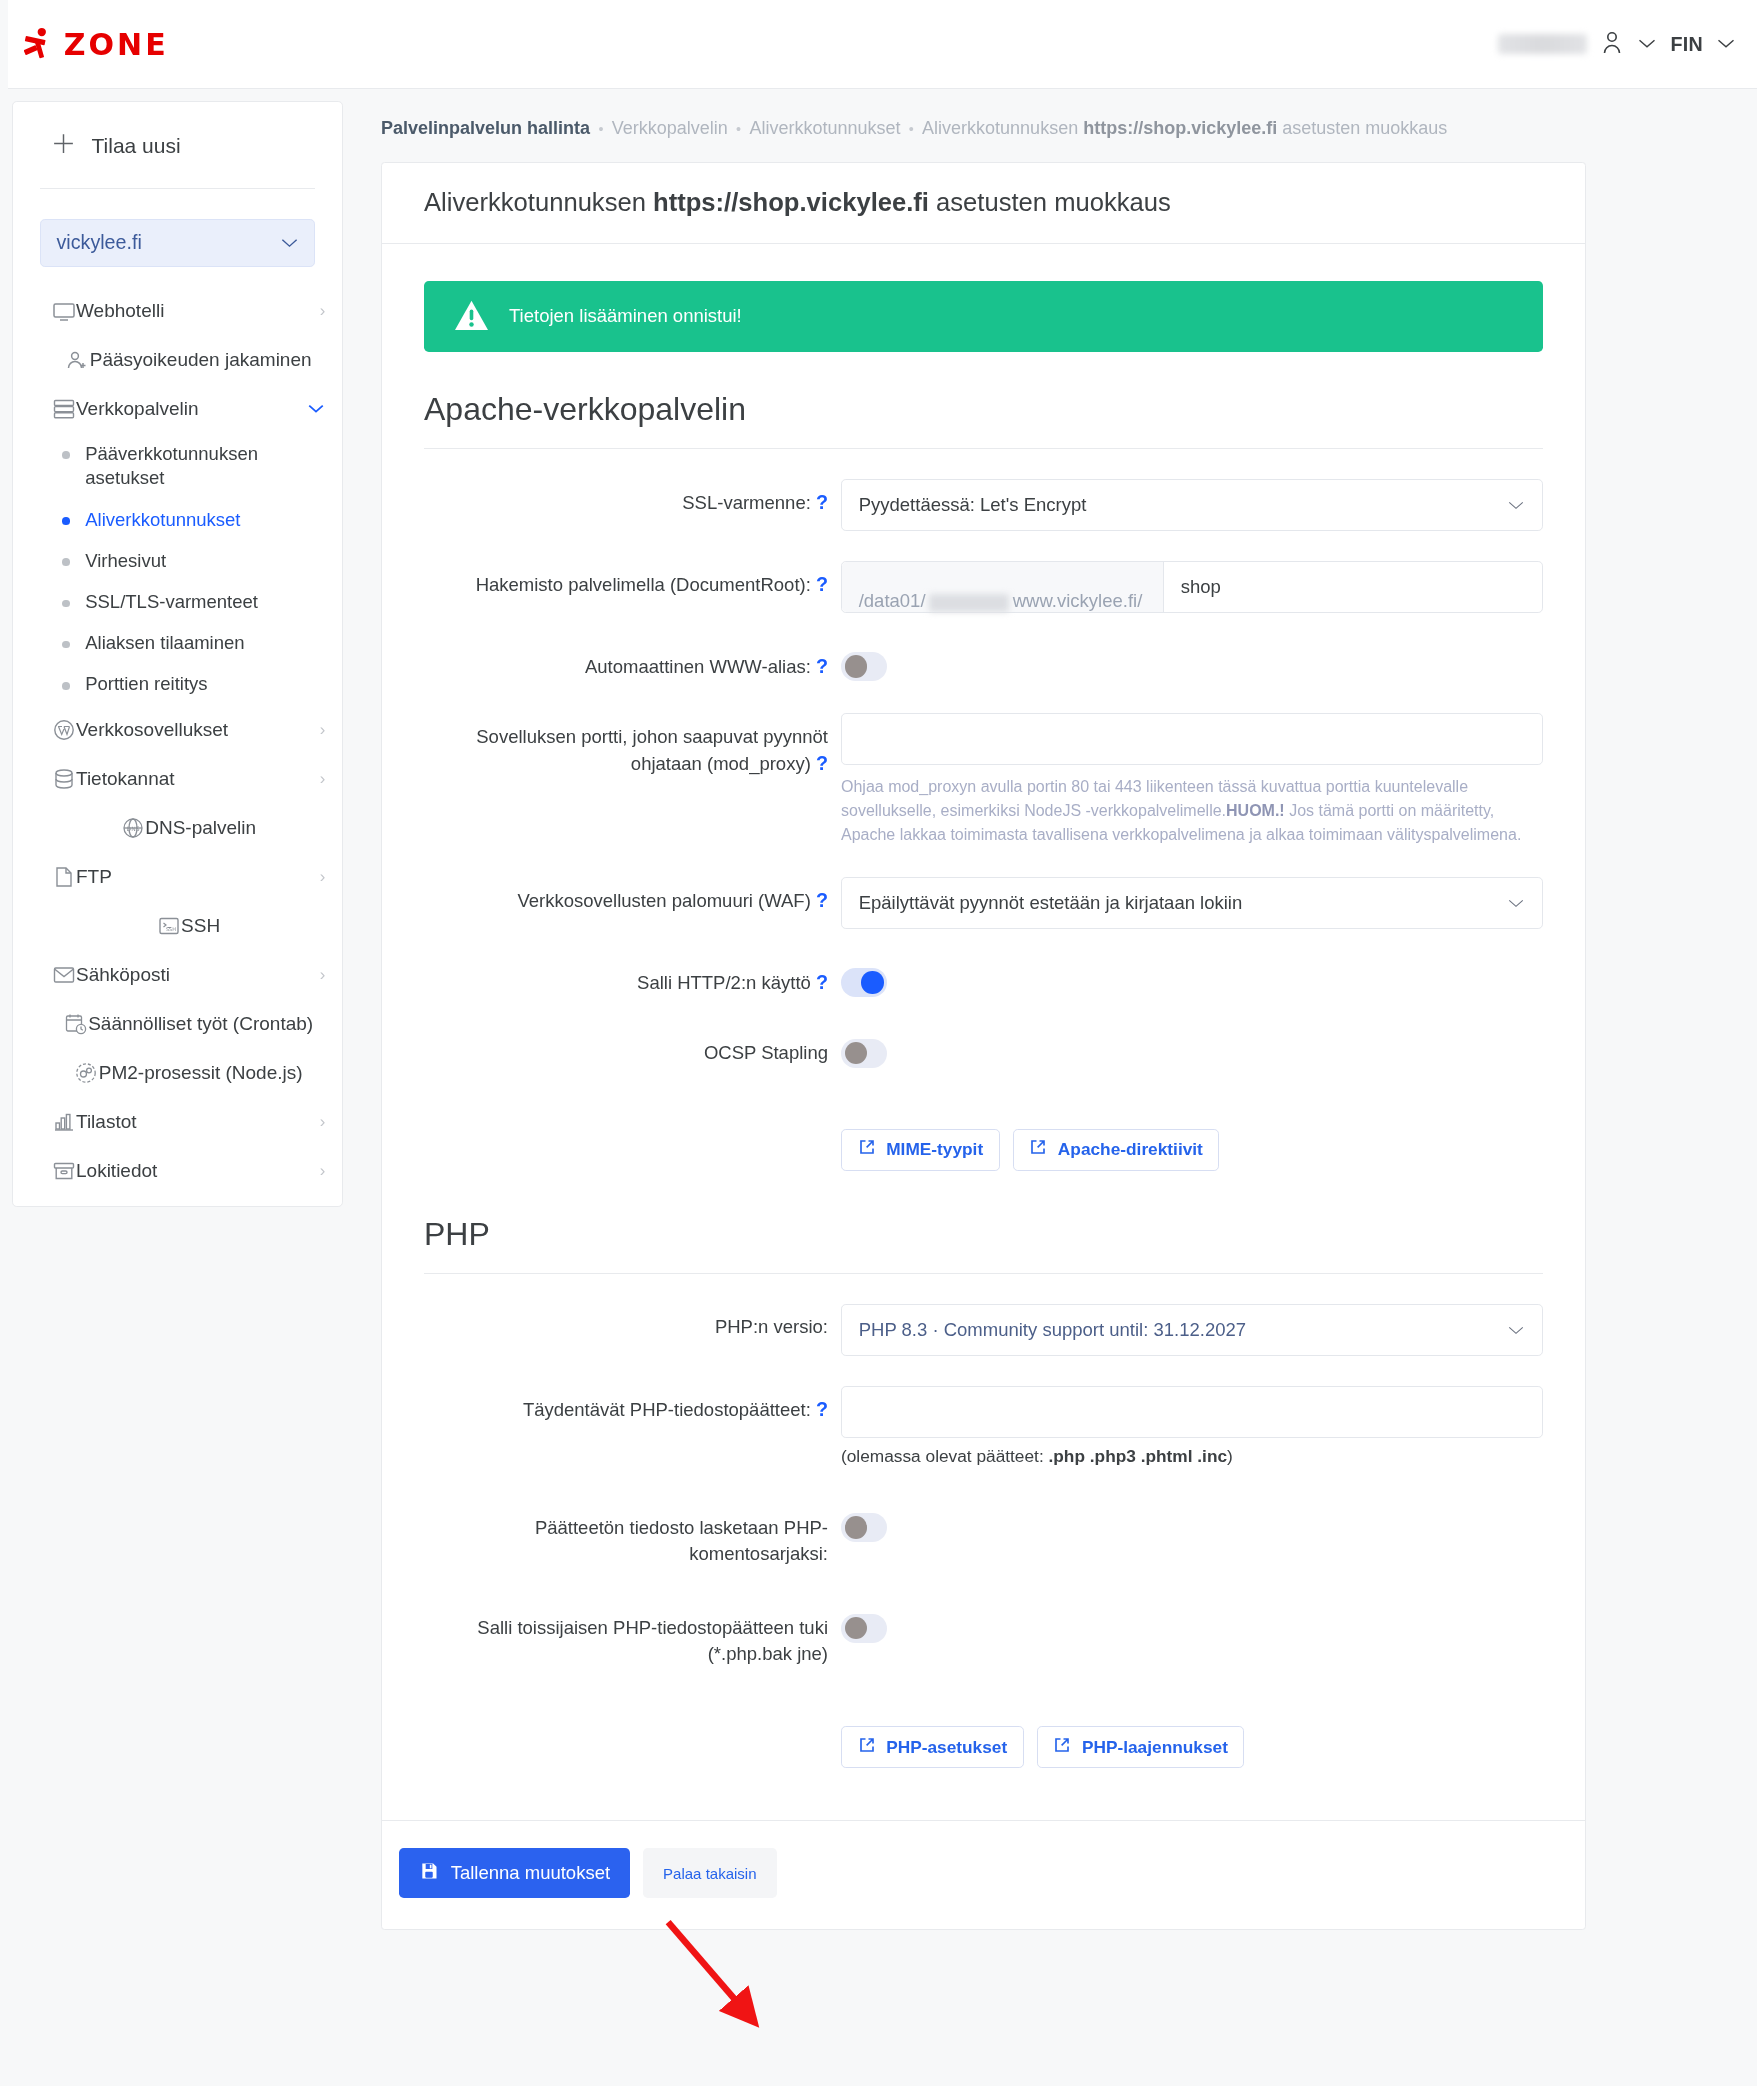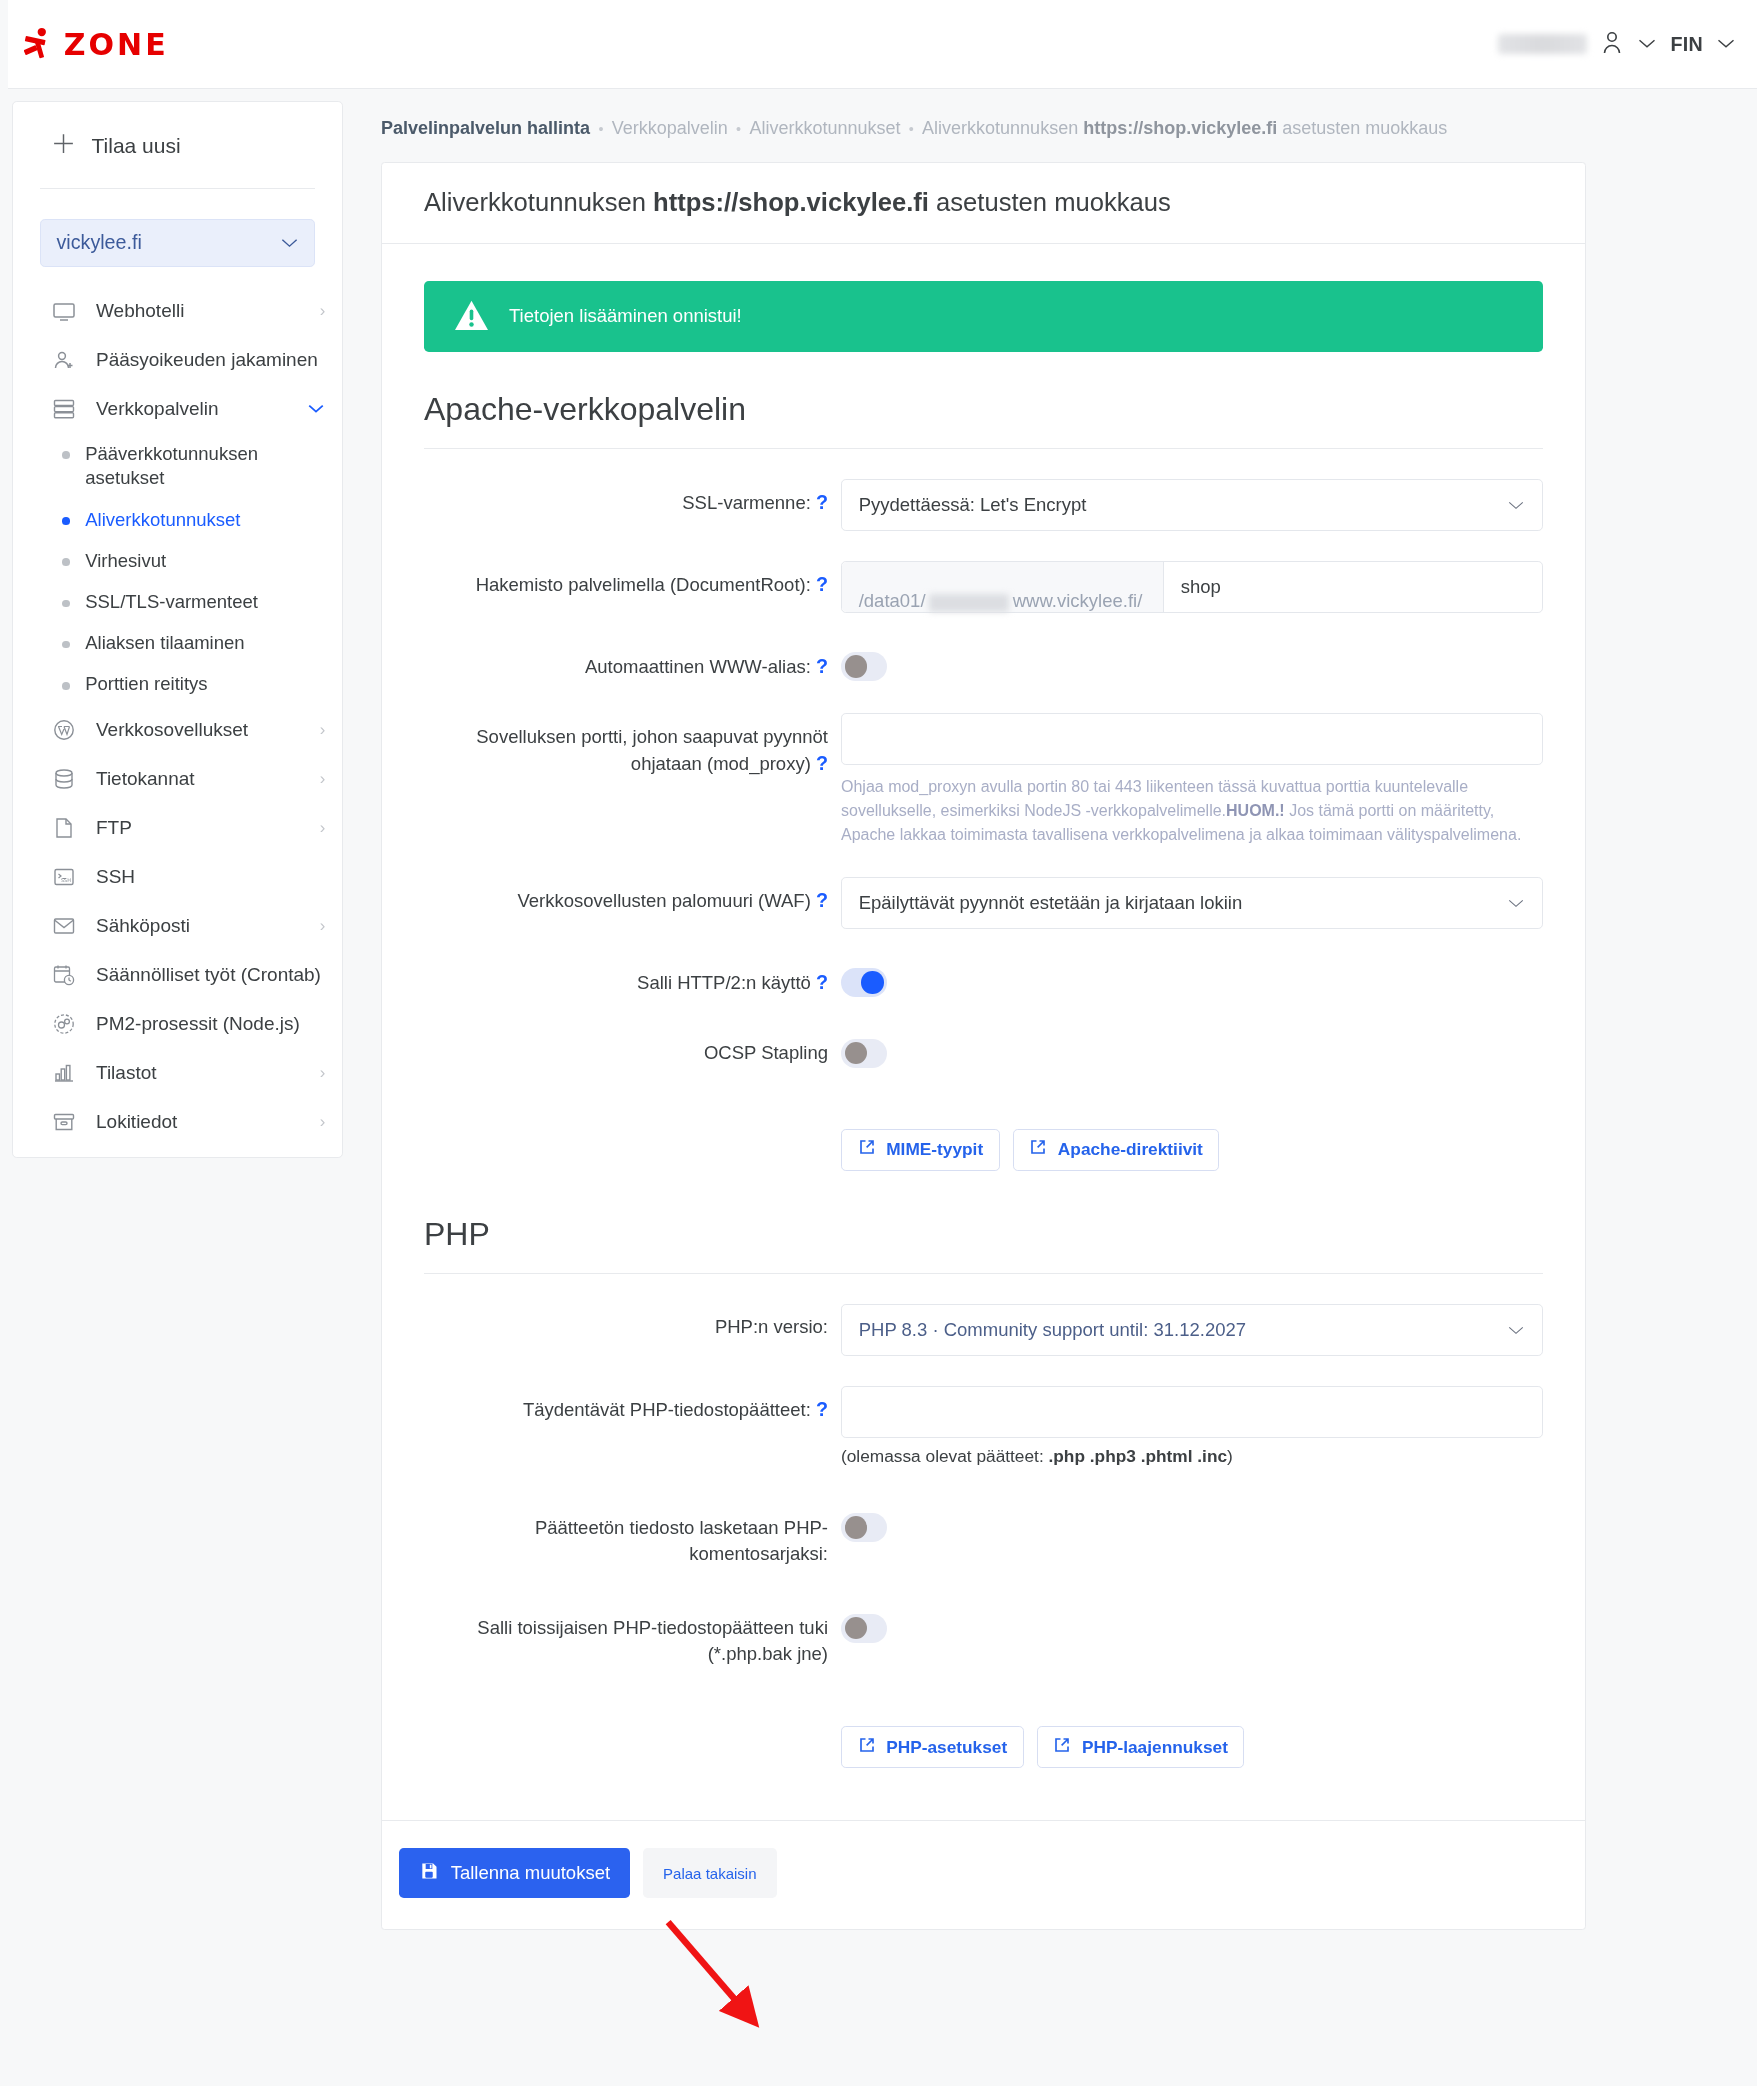--- a/index.html
+++ b/index.html
@@ -46,22 +46,22 @@
   .domain-select {
     margin: 30px 27px 0 27px; height: 48px;
     background: #eaeffb; border: 0.6px solid #dbe3f7; border-radius: 4.8px;
     display: flex; align-items: center; padding: 0 15.5px;
     font-size: 19.7px; color: #3c5a9a;
   }
   .domain-select .chev { margin-left: auto; }
 
   .nav { margin-top: 20px; }
   .nav-item {
-    display: flex; align-items: center; gap: 20px;
-    padding: 12px 16.7px 12px 38px; font-size: 19px; color: #3c4043;
+    display: flex; align-items: center; gap: 0;
+    padding: 12px 16.7px 12px 38px; font-size: 19px; color: #3c4043; justify-content: center;
   }
   .nav-item .nico { width: 25px; height: 25px; flex: 0 0 25px; display:flex; align-items:center; justify-content:center; }
   .nav-item .caret { margin-left: auto; color: #c3c6cb; font-size: 16.7px; }
   .nav-item.expanded .caret { color: #1a5cff; }
   .sub-item {
     display: flex; align-items: flex-start; gap: 15.5px;
     padding: 8.3px 16.7px 8.3px 49px; font-size: 18.5px; color: #3c4043; line-height: 1.33;
   }
   .sub-item .dot { width: 7.7px; height: 7.7px; border-radius: 50%; background: #bdc1c6; flex: 0 0 7.7px; margin-top: 9.5px; }
   .sub-item.active { color: #1a5cff; }
@@ -309,20 +309,31 @@
           <svg width="24" height="24" viewBox="0 0 24 24" fill="none" stroke="#8b9097" stroke-width="1.4">
               <ellipse cx="12" cy="6" rx="8" ry="3"></ellipse>
               <path d="M4 6v12c0 1.7 3.6 3 8 3s8-1.3 8-3V6"></path>
               <path d="M4 12c0 1.7 3.6 3 8 3s8-1.3 8-3"></path>
             </svg>
         </span>
         <span>Tietokannat</span>
         <span class="caret">›</span>
       </div>
 
+      <div class="nav-item">
+        <span class="nico">
+          <svg width="24" height="24" viewBox="0 0 24 24" fill="none" stroke="#8b9097" stroke-width="1.3" style="font-size:32px">
+              <circle cx="12" cy="12" r="9"></circle>
+              <ellipse cx="12" cy="12" rx="4" ry="9"></ellipse>
+              <path d="M3 12h18"></path>
+              <text x="12" y="14.6" font-size="6" fill="#8b9097" stroke="none" text-anchor="middle" font-family="DejaVu Sans">DNS</text>
+            </svg>
+        </span>
+        <span>DNS-palvelin</span>
+      </div>
 
       <div class="nav-item">
         <span class="nico">
           <svg width="24" height="24" viewBox="0 0 24 24" fill="none" stroke="#8b9097" stroke-width="1.4">
               <path d="M5 3h9l5 5v13H5z"></path>
               <path d="M14 3v5h5"></path>
             </svg>
         </span>
         <span>FTP</span>
         <span class="caret">›</span>

